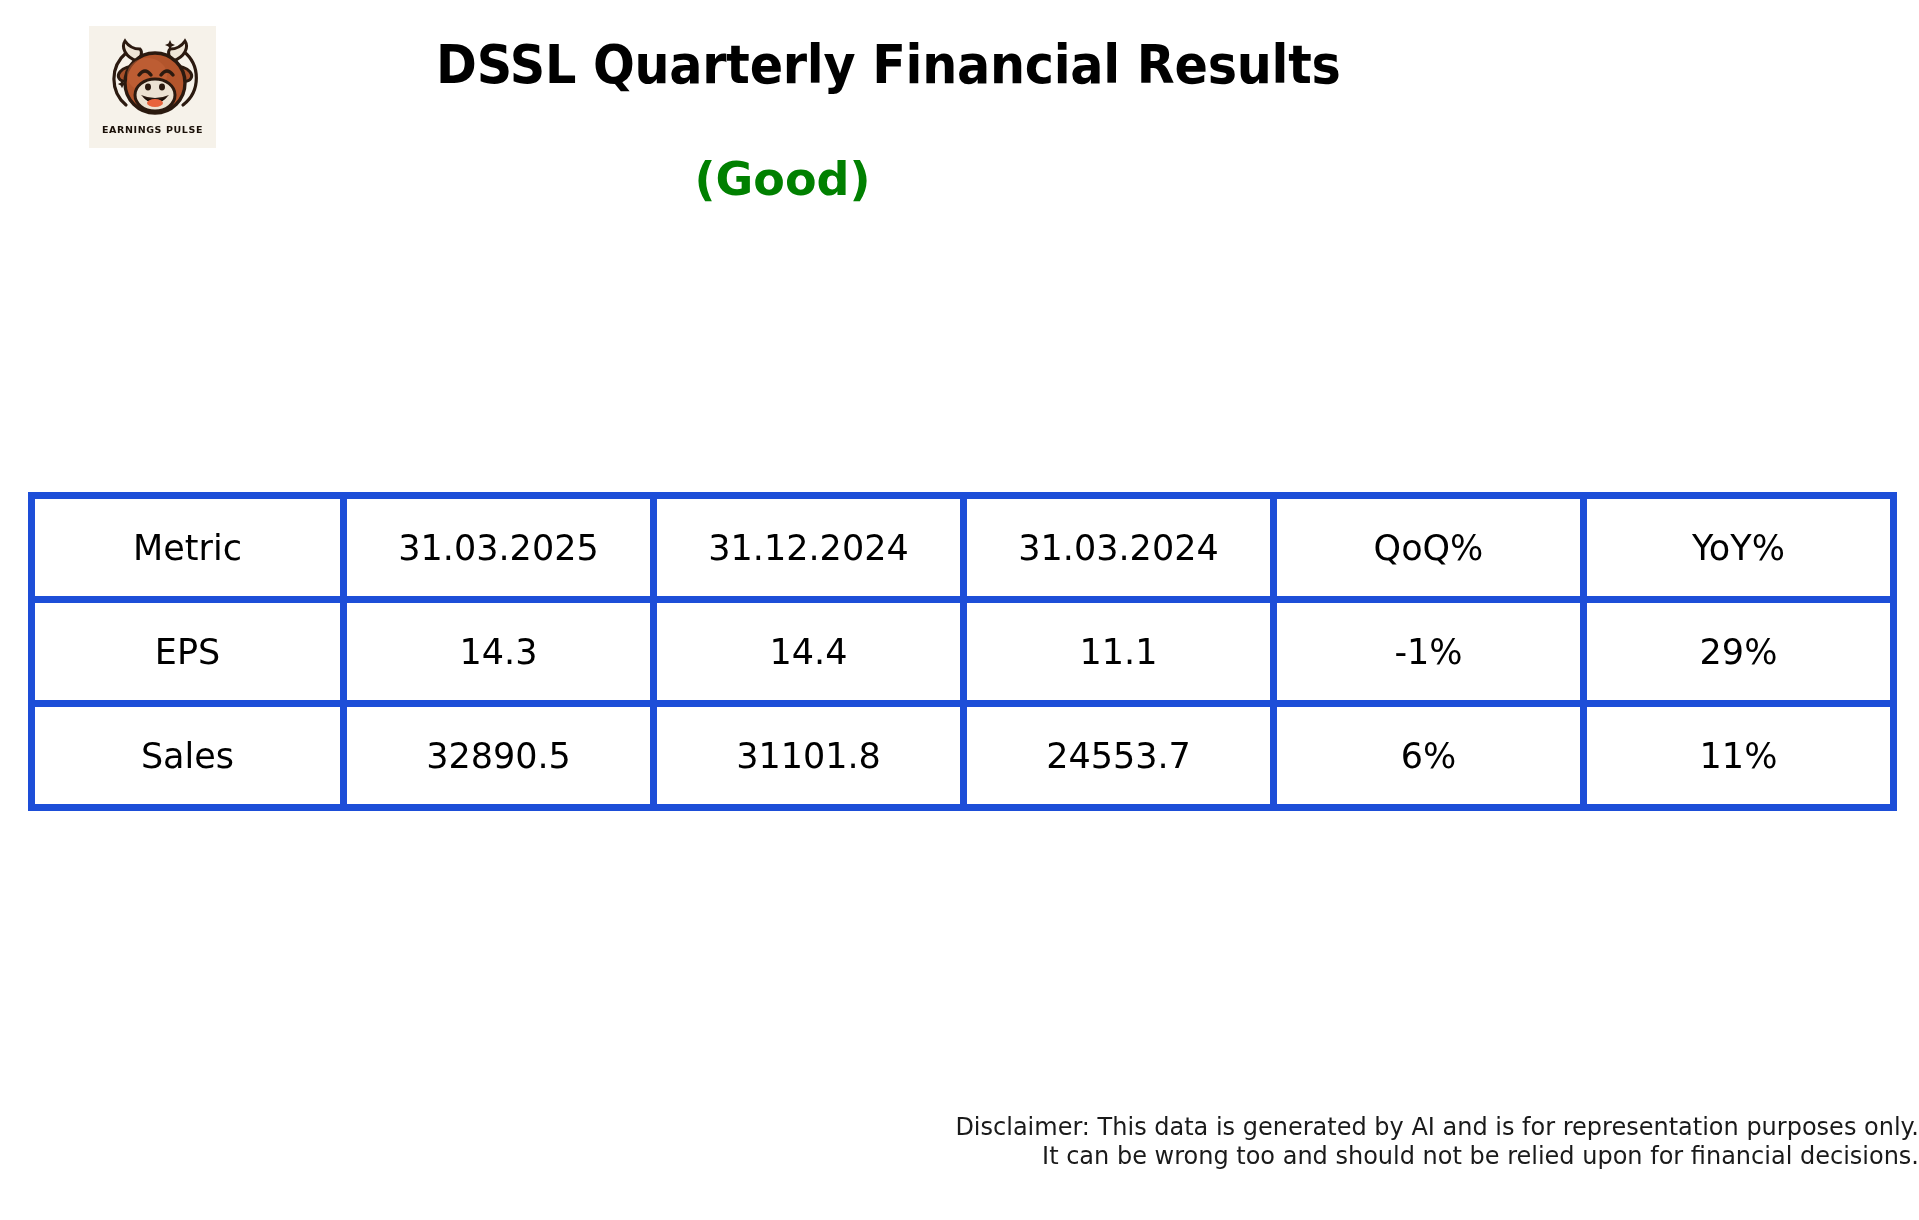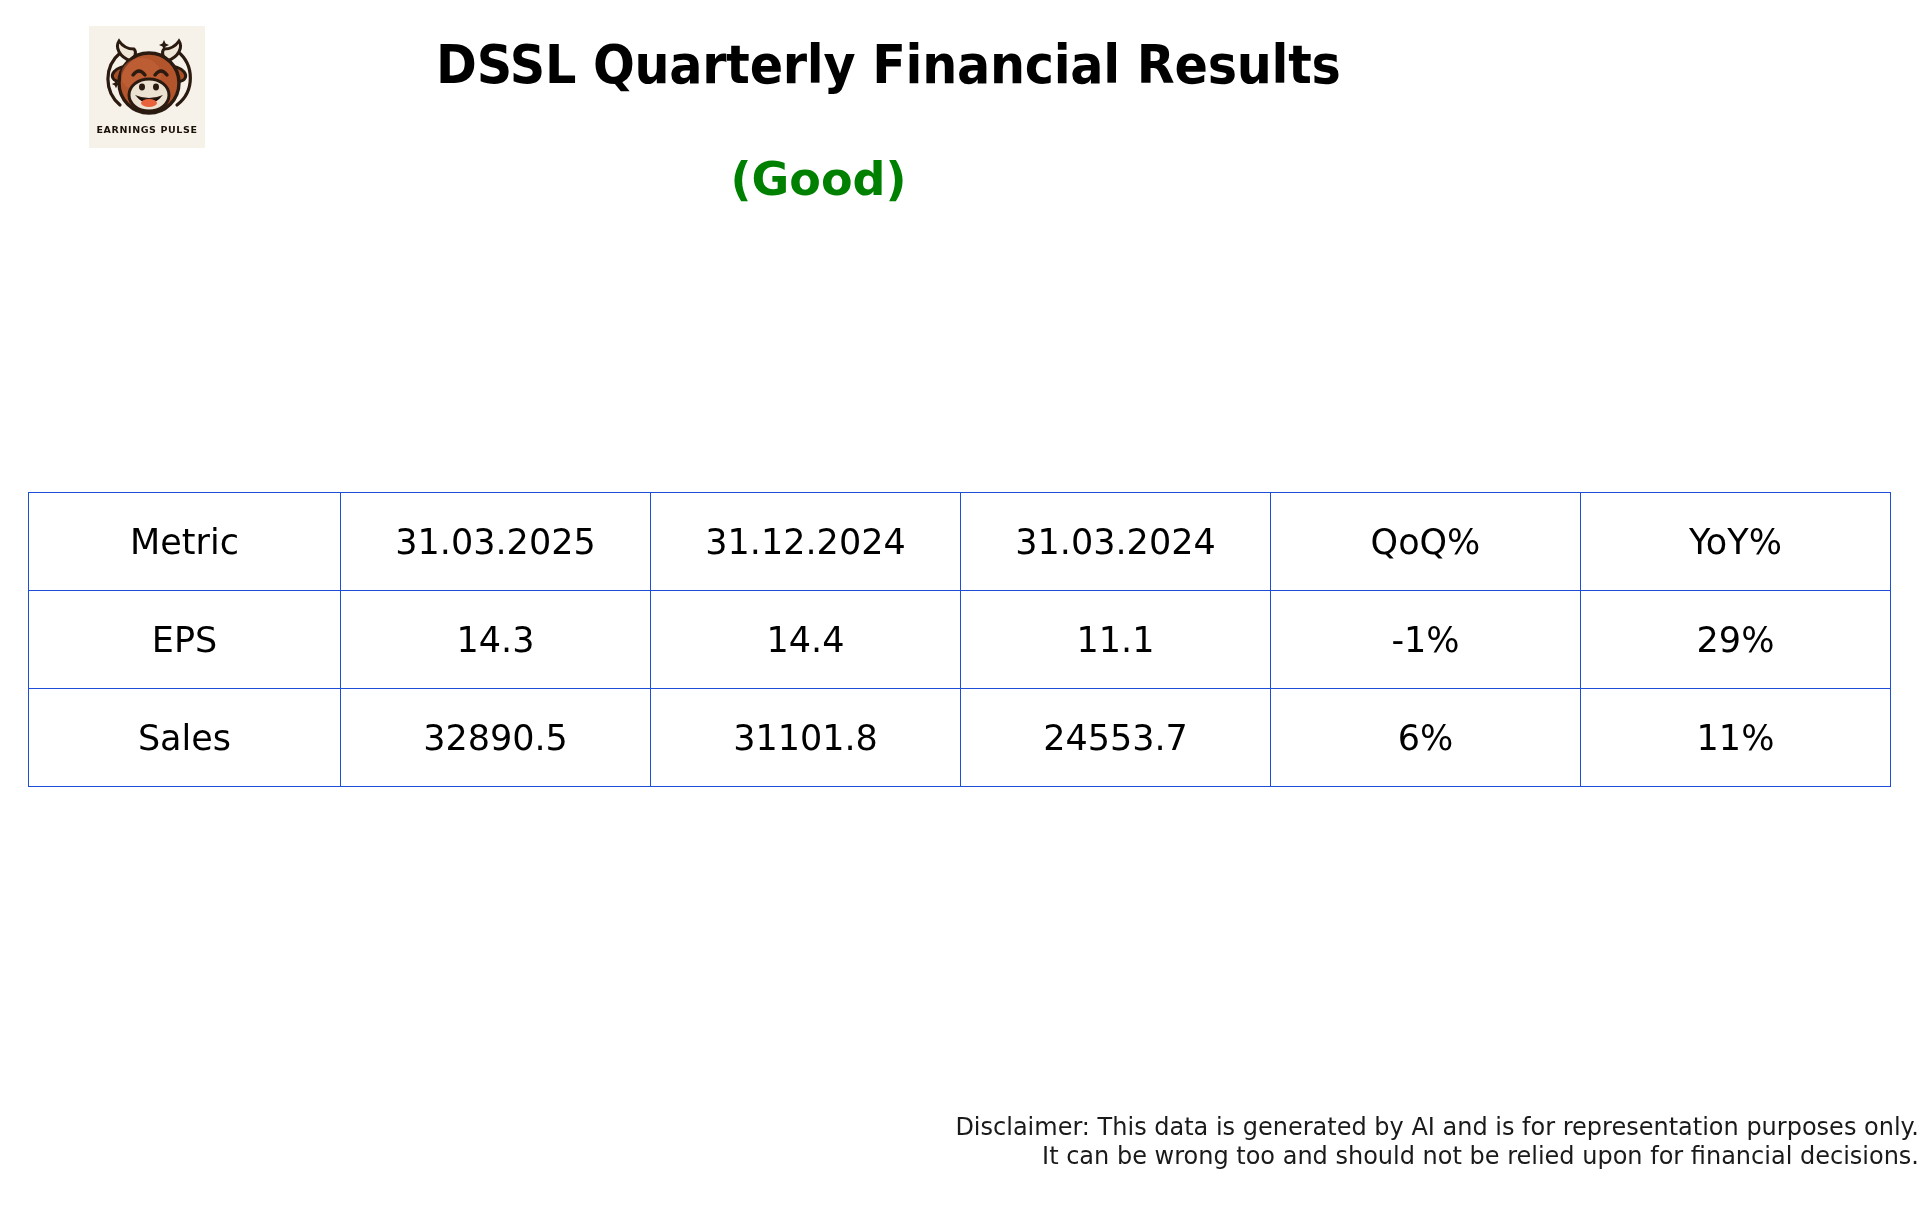--- a/index.html
+++ b/index.html
@@ -13,21 +13,21 @@
     position: relative;
     font-family: "DejaVu Sans", "Liberation Sans", sans-serif;
     overflow: hidden;
   }
 
   
   #logo-box {
     position: absolute;
     left: 89px;
     top: 26px;
-    width: 116px;
+    width: 127px;
     height: 122px;
     background: #f6f2ea;
     display: flex;
     flex-direction: column;
     align-items: center;
     justify-content: flex-start;
     overflow: hidden;
   }
   #logo-mark {
     width: 100px;
@@ -65,34 +65,33 @@
   #subtitle {
     position: absolute;
     left: 0;
     top: 152px;
     width: 1565px;
     text-align: center;
     font-size: 46px;
     font-weight: bold;
     color: #008000;
     font-family: "DejaVu Sans", "Liberation Sans", sans-serif;
-    padding-left: 36px;
   }
 
   
   #results-table {
     position: absolute;
     left: 28px;
     top: 492px;
     width: 1862px;
     border-collapse: collapse;
     table-layout: fixed;
   }
   #results-table td {
-    border: 1px solid #1d4ed8;
+    border: 7px solid #1d4ed8;
     text-align: center;
     vertical-align: middle;
     height: 97px;
     font-size: 35px;
     color: #000000;
     font-family: "DejaVu Sans", "Liberation Sans", sans-serif;
     font-weight: normal;
     padding: 0;
   }
   #results-table col.c-metric { width: 312px; }

